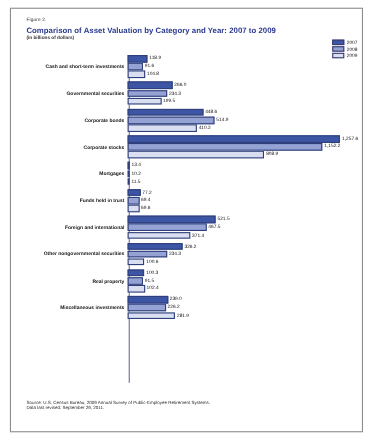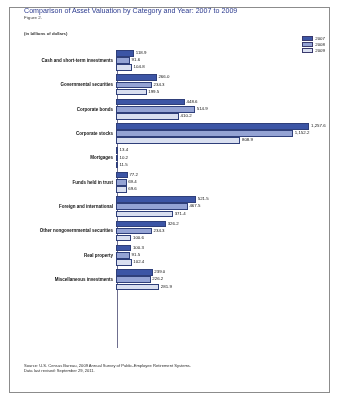--- a/index.html
+++ b/index.html
@@ -17,22 +17,22 @@
     position:absolute;left:9px;top:7px;right:9px;bottom:7px;
     border:1px solid #8c8c8c;
     background:#ffffff;
     box-sizing:border-box;
   }
   .figure-num{
     position:absolute;left:24px;top:15px;
     font-size:4.4px;color:#333;letter-spacing:.1px;
   }
   .title{
-    position:absolute;left:24px;top:7px;
-    font-size:7.1px;font-weight:normal;color:#2b3a8f;
+    position:absolute;left:24px;top:24px;
+    font-size:7.1px;font-weight:bold;color:#2b3a8f;
     letter-spacing:.02px;white-space:nowrap;
   }
   .subtitle{
     position:absolute;left:24px;top:31px;
     font-size:4.3px;font-weight:bold;color:#333;
   }
 
   
   .legend{
     position:absolute;right:14px;top:36px;

